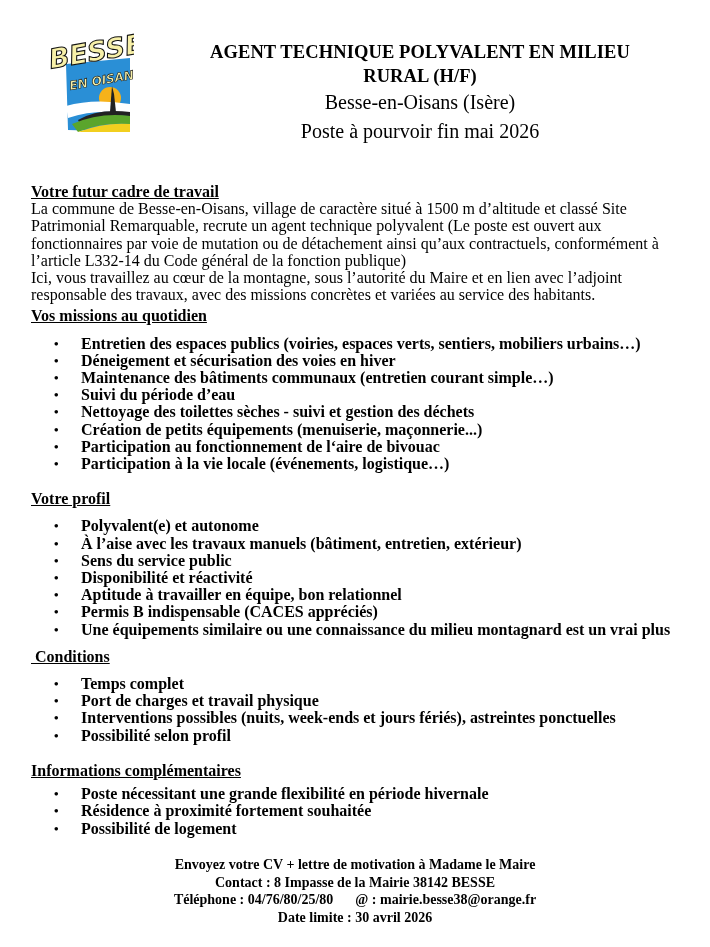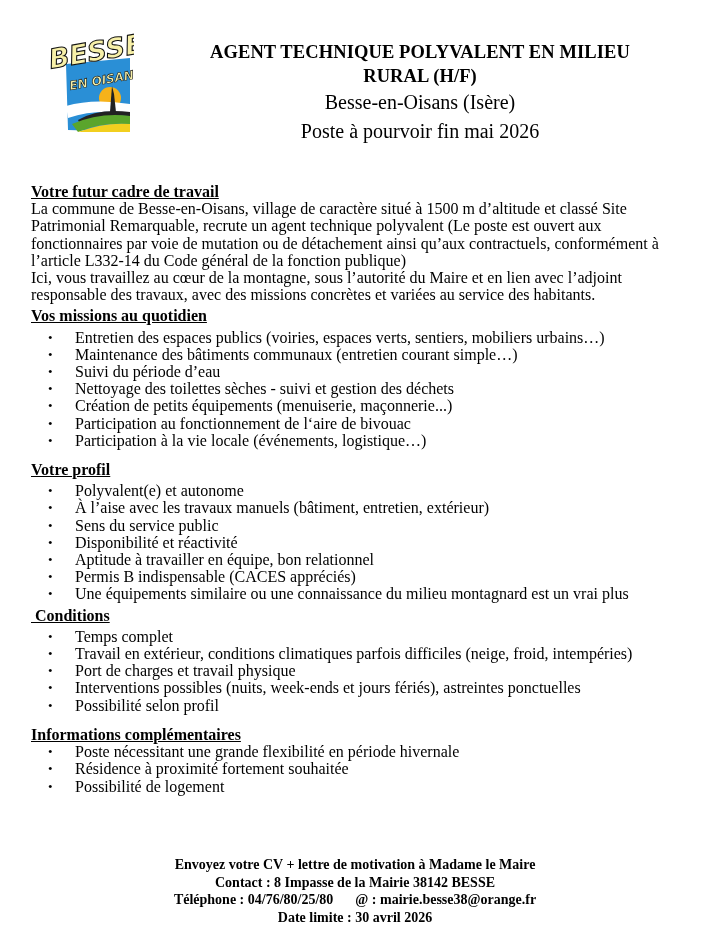--- a/index.html
+++ b/index.html
@@ -8,21 +8,21 @@
     font-family: "Liberation Serif", serif; color: #000;
   }
   .logo { position: absolute; left: 38px; top: 28px; width: 96px; height: 106px; }
   .header { position: absolute; left: 180px; top: 40px; width: 480px; text-align: center; }
   .title { font-weight: bold; font-size: 18.5px; line-height: 24px; margin: 0; letter-spacing: 0.1px; }
   .subtitle { font-size: 20px; line-height: 21px; margin: 8px; }
   .subtitle.first { margin-top: 4px; }
   .content { position: absolute; left: 31px; top: 183px; width: 655px; font-size: 16px; line-height: 17.2px; }
   .sec-title { font-weight: bold; text-decoration: underline; margin: 0; }
   .para { margin: 0; }
-  ul { margin: 0; padding: 0; list-style: none; }
+  ul { margin: 6px; padding: 0; list-style: none; font-weight: bold; }
   li { position: relative; padding-left: 44px; }
   li::before { content: "•"; position: absolute; left: 17px; top: 0; font-size: 13px; }
   .gap-s { height: 4px; }
   .gap-l { height: 12px; }
   .footer { position: absolute; left: 130px; top: 856px; width: 450px; text-align: center; font-weight: bold; font-size: 14px; line-height: 17.5px; }
   .footer .spacer { display: inline-block; width: 22px; }
 </style>
 </head>
 <body>
 
@@ -58,20 +58,21 @@
 <div class="content">
   <p class="sec-title">Votre futur cadre de travail</p>
   <p class="para">La commune de Besse-en-Oisans, village de caractère situé à 1500 m d’altitude et classé Site Patrimonial Remarquable, recrute un agent technique polyvalent (Le poste est ouvert aux fonctionnaires par voie de mutation ou de détachement ainsi qu’aux contractuels, conformément à l’article L332-14 du Code général de la fonction publique)</p>
   <p class="para">Ici, vous travaillez au cœur de la montagne, sous l’autorité du Maire et en lien avec l’adjoint responsable des travaux, avec des missions concrètes et variées au service des habitants.</p>
   <div class="gap-s"></div>
 
   <p class="sec-title">Vos missions au quotidien</p>
   <div class="gap-s"></div>
   <ul>
     <li>Entretien des espaces publics (voiries, espaces verts, sentiers, mobiliers urbains…)</li>
+    <li>Déneigement et sécurisation des voies en hiver</li>
     <li>Maintenance des bâtiments communaux (entretien courant simple…)</li>
     <li>Suivi du période d’eau</li>
     <li>Nettoyage des toilettes sèches - suivi et gestion des déchets</li>
     <li>Création de petits équipements (menuiserie, maçonnerie...)</li>
     <li>Participation au fonctionnement de l‘aire de bivouac</li>
     <li>Participation à la vie locale (événements, logistique…)</li>
   </ul>
   <div class="gap-l"></div>
 
   <p class="sec-title">Votre profil</p>
@@ -84,21 +85,20 @@
     <li>Aptitude à travailler en équipe, bon relationnel</li>
     <li>Permis B indispensable (CACES appréciés)</li>
     <li>Une équipements similaire ou une connaissance du milieu montagnard est un vrai plus</li>
   </ul>
   <div class="gap-s"></div>
 
   <p class="sec-title" style="white-space:pre"> Conditions</p>
   <div class="gap-s"></div>
   <ul>
     <li>Temps complet</li>
-    <li>Travail en extérieur, conditions climatiques parfois difficiles (neige, froid, intempéries)</li>
     <li>Port de charges et travail physique</li>
     <li>Interventions possibles (nuits, week-ends et jours fériés), astreintes ponctuelles</li>
     <li>Possibilité selon profil</li>
   </ul>
   <div class="gap-l"></div>
 
   <p class="sec-title">Informations complémentaires</p>
   <ul>
     <li>Poste nécessitant une grande flexibilité en période hivernale</li>
     <li>Résidence à proximité fortement souhaitée</li>

